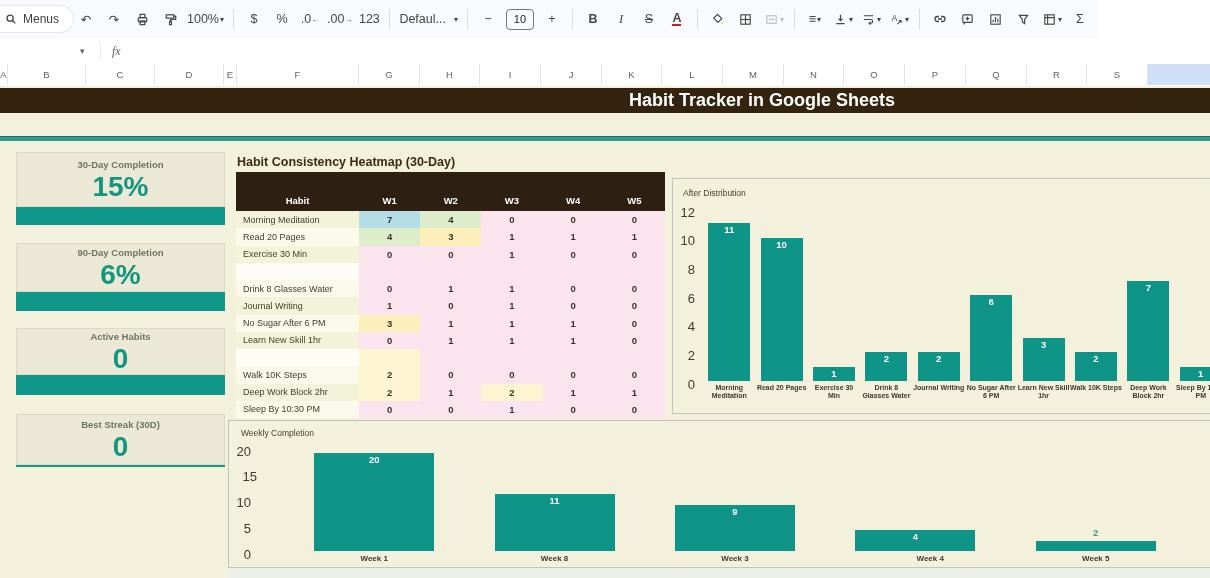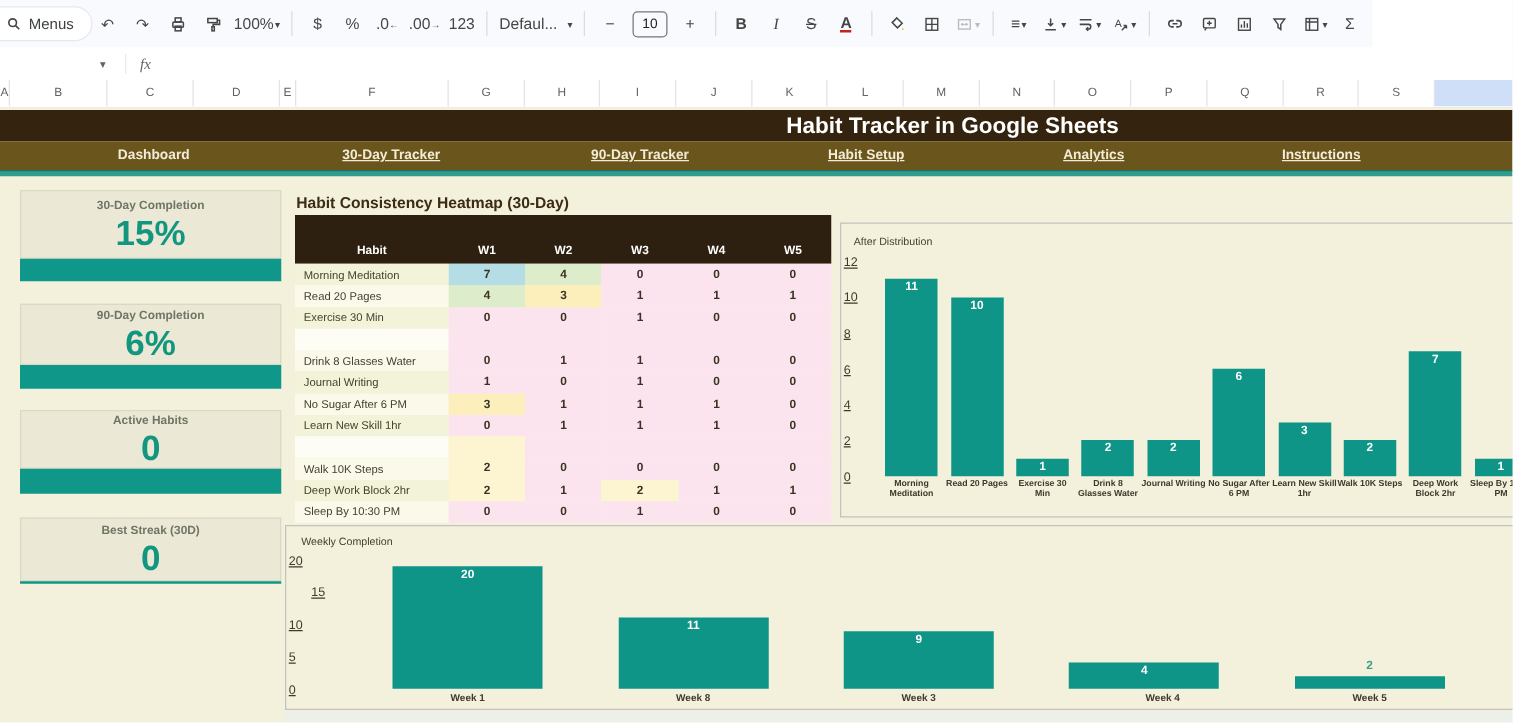--- a/index.html
+++ b/index.html
@@ -56,21 +56,21 @@
   .hm-table{position:absolute;left:236px;top:86px;width:429px;}
   .hm-row{display:flex;}
   .hm-cell{box-sizing:border-box;display:flex;align-items:center;}
   .hm-head{background:#2e2011;color:#ffffff;font-weight:700;font-size:9.5px;align-items:flex-end;padding-bottom:5px;}
   .hm-habit{width:123px;padding-left:7px;font-size:9px;color:#46412f;}
   .hm-val{width:61.2px;justify-content:center;font-size:9.5px;font-weight:700;color:#3a3325;}
   .hm-head .hm-habit{justify-content:center;padding-left:0;font-size:9.5px;color:#fff;}
   
   .panel{position:absolute;background:#f3f0dc;border:1px solid #c2c2c2;box-sizing:border-box;}
   .chart-title{position:absolute;font-size:8.5px;color:#45402f;}
-  .ytick{position:absolute;text-align:left;font-size:10px;color:#3e3a2c;text-decoration:underline;}
+  .ytick{position:absolute;text-align:right;font-size:13px;color:#3e3a2c;}
   .plot{position:absolute;display:flex;align-items:flex-end;}
   .slot{position:relative;height:100%;display:flex;align-items:flex-end;justify-content:center;}
   .bar{position:relative;background:#0f9488;}
   .bar-label-in{position:absolute;top:1px;left:0;right:0;text-align:center;color:#ffffff;font-size:9.5px;font-weight:700;}
   .bar-label-out{position:absolute;top:-14px;left:0;right:0;text-align:center;color:#3ba08b;font-size:9.5px;font-weight:700;}
   .cat-label{position:absolute;text-align:center;font-weight:700;color:#3f392c;line-height:1.15;}
   .bottom-strip{position:absolute;left:228px;top:483px;width:982px;height:9px;background:#edefe9;}
 </style>
 </head>
 <body>
@@ -236,28 +236,20 @@
       <div class="col-h" style="left: 966px; width: 61px;">Q</div>
       <div class="col-h" style="left: 1027px; width: 60px;">R</div>
       <div class="col-h" style="left: 1087px; width: 61px;">S</div>
       <div class="col-sel" style="left: 1148px; width: 62px;"></div>
     </div>
 
   <div class="sheet">
     <div class="banner">
       <div class="banner-title">Habit Tracker in Google Sheets</div>
     </div>
-    <div class="navbar" id="navbar">
-        <div class="nav-link" style="left: 123px;">Dashboard</div>
-        <div class="nav-link u" style="left: 313px;">30-Day Tracker</div>
-        <div class="nav-link u" style="left: 512px;">90-Day Tracker</div>
-        <div class="nav-link u" style="left: 693px;">Habit Setup</div>
-        <div class="nav-link u" style="left: 875px;">Analytics</div>
-        <div class="nav-link u" style="left: 1057px;">Instructions</div>
-      </div>
     <div class="teal-strip"></div>
 
     <div id="kpi-mount">
         <div class="kpi-card" style="top: 66px; height: 55px;">
           <div class="kpi-label">30-Day Completion</div>
           <div class="kpi-value">15%</div>
         </div>
         <div class="kpi-bar" style="top: 121px; height: 18px;"></div>
         <div class="kpi-card" style="top: 157px; height: 49px;">
           <div class="kpi-label">90-Day Completion</div>
@@ -452,21 +444,21 @@
         <div class="cat-label" style="left: 239.6px; width: 52.4px; top: 205px; font-size: 7px;">Journal Writing</div>
         <div class="cat-label" style="left: 292px; width: 52.4px; top: 205px; font-size: 7px;">No Sugar After 6 PM</div>
         <div class="cat-label" style="left: 344.4px; width: 52.4px; top: 205px; font-size: 7px;">Learn New Skill 1hr</div>
         <div class="cat-label" style="left: 396.8px; width: 52.4px; top: 205px; font-size: 7px;">Walk 10K Steps</div>
         <div class="cat-label" style="left: 449.2px; width: 52.4px; top: 205px; font-size: 7px;">Deep Work Block 2hr</div>
         <div class="cat-label" style="left: 501.6px; width: 52.4px; top: 205px; font-size: 7px;">Sleep By 10:30 PM</div>
       </div>
     <div class="panel" id="chart-week" style="left:228px;top:334px;width:1029px;height:148px;">
         <div class="chart-title" style="left: 12px; top: 7px;">Weekly Completion</div>
         <div class="ytick" style="left: 2px; width: 20px; top: 22.5px;">20</div>
-        <div class="ytick" style="left: 20px; width: 20px; top: 48.25px;">15</div>
+        <div class="ytick" style="left: 8px; width: 20px; top: 48.25px;">15</div>
         <div class="ytick" style="left: 2px; width: 20px; top: 74px;">10</div>
         <div class="ytick" style="left: 2px; width: 20px; top: 99.75px;">5</div>
         <div class="ytick" style="left: 2px; width: 20px; top: 125.5px;">0</div>
         <div class="plot" style="left: 55px; top: 27px; width: 902px; height: 103px;">
           <div class="slot" style="width: 180.4px;">
             <div class="bar" style="width: 120px; height: 97.85px;">
               <div class="bar-label-in">20</div>
             </div>
           </div>
           <div class="slot" style="width: 180.4px;">

